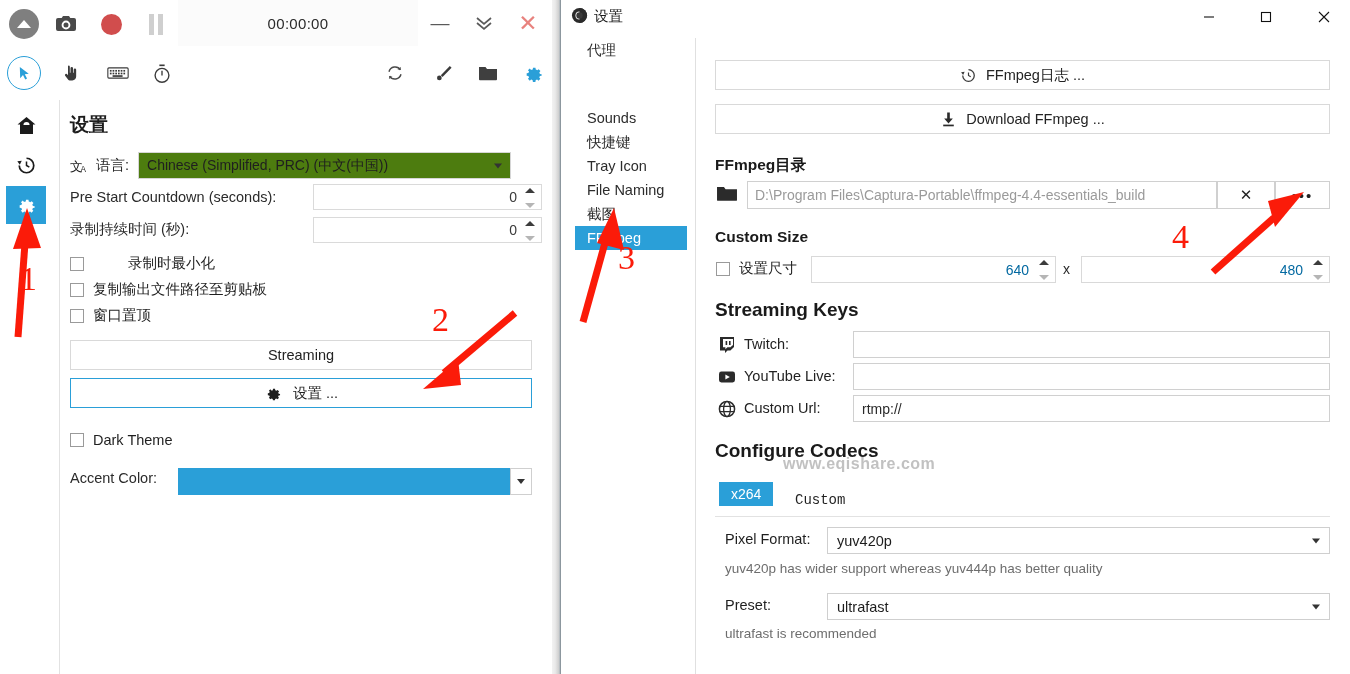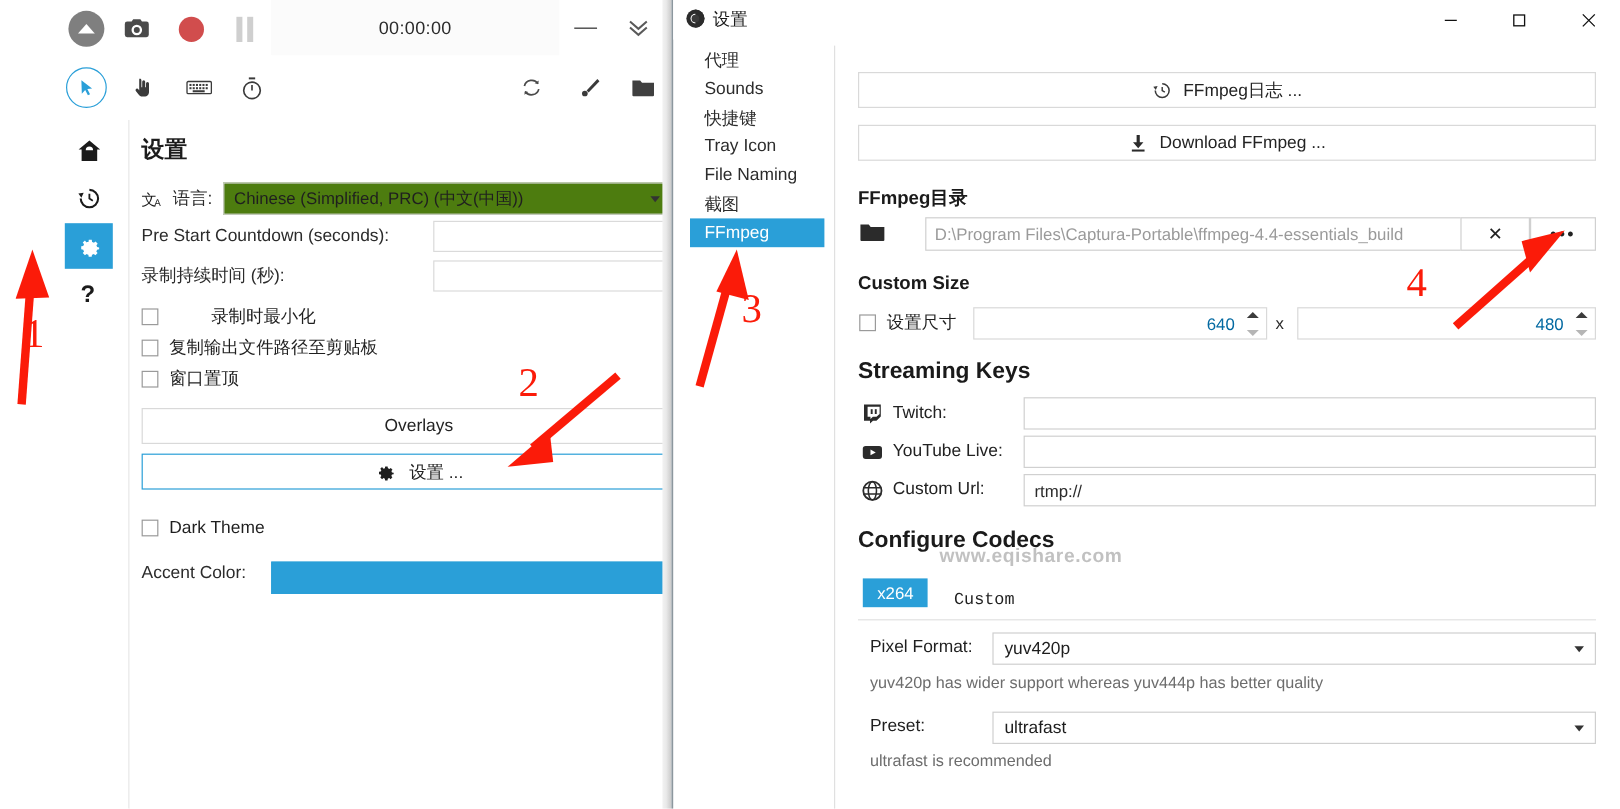--- a/index.html
+++ b/index.html
@@ -6,21 +6,21 @@
   html, body {
     width: 1350px; height: 674px;
     font-family: "Liberation Sans", sans-serif;
     background: #ffffff; overflow: hidden;
   }
   #root { position: relative; width: 1350px; height: 674px; background:#fff; }
 
   
   #left-window {
     position: absolute; left: 0; top: 0; width: 552px; height: 674px;
-    background: #ffffff; overflow: hidden; margin-left: 48px;
+    background: #ffffff; overflow: hidden;
   }
   .lw-titlebar {
     position: absolute; left:0; top:0; width: 552px; height: 48px;
     background: #fff;
   }
   .tb-icon { position: absolute; top: 8px; width: 32px; height: 32px;
     display:flex; align-items:center; justify-content:center; cursor: default; }
   .circle-up { width:30px;height:30px;border-radius:50%;background:#7f7f7f;
     display:flex;align-items:center;justify-content:center; }
   .circle-up .tri { width:0;height:0;border-left:7px solid transparent;
@@ -111,21 +111,21 @@
      font-size:14.5px; color:#2c2c2c; }
   .nav-item.sel { background:#2a9fd8; color:#fff; }
 
   .rw-vdiv { position:absolute; left:694px; top:38px; width:1px; height:636px; background:#e0e0e0; }
 
   .rbtn { position:absolute; height:30px; border:1px solid #d9d9d9; background:#fff;
      display:flex; align-items:center; justify-content:center; gap:9px;
      font-size:14.5px; color:#232323; }
   .sec-h { position:absolute; font-weight:bold; color:#1a1a1a; }
   .field { position:absolute; height:28px; border:1px solid #d0d0d0; background:#fff;
-     display:flex; align-items:center; padding:0 7px; font-size:14px; color:#9a9a9a;margin-left:24px; }
+     display:flex; align-items:center; padding:0 7px; font-size:14px; color:#9a9a9a; }
   .sqbtn { position:absolute; height:28px; border:1px solid #d0d0d0; background:#fff;
      display:flex; align-items:center; justify-content:center; font-size:15px; color:#222; }
   .inputbox { position:absolute; height:27px; border:1px solid #d0d0d0; background:#fff;
      display:flex; align-items:center; padding:0 8px; font-size:14px; color:#2a2a2a; }
   .numbox2 { position:absolute; height:27px; border:1px solid #d9d9d9; background:#fff;
      display:flex; align-items:center; justify-content:flex-end;
      padding-right:26px; font-size:14px; color:#0369a1; }
   .combo2 { position:absolute; height:27px; border:1px solid #cfcfcf; background:#fff;
      display:flex; align-items:center; padding:0 24px 0 9px; font-size:14.5px; color:#1d1d1d; }
   .combo2 .caret { position:absolute; right:9px; top:50%; transform:translateY(-50%);
@@ -324,21 +324,21 @@
       <div class="cbrow" style="left:10px; top:180px;">
         <span class="cbox"></span>
         <span class="cbtxt">复制输出文件路径至剪贴板</span>
       </div>
       <div class="cbrow" style="left:10px; top:206px;">
         <span class="cbox"></span>
         <span class="cbtxt">窗口置顶</span>
       </div>
 
       <div class="wbtn" style="left:10px; top:240px; width:462px;">
-        <span>Overlays</span>
+        <span>Streaming</span>
       </div>
 
       <div class="wbtn accent" style="left:10px; top:278px; width:462px; gap:11px;">
         <span style="display:flex;">
           <svg width="18" height="18" viewBox="0 0 24 24">
               <path fill="#1f1f1f" d="M12 8.2A3.8 3.8 0 1 0 15.8 12 3.8 3.8 0 0 0 12 8.2zm9.4 5.1l-1.9-.3a7.6 7.6 0 0 0-.6-1.6l1.2-1.5-1.9-2-1.6 1.1a7.6 7.6 0 0 0-1.6-.7l-.3-1.9h-2.7l-.3 1.9a7.6 7.6 0 0 0-1.6.7L8.5 7l-2 1.9 1.2 1.5a7.6 7.6 0 0 0-.7 1.6l-1.9.3v2.7l1.9.3a7.6 7.6 0 0 0 .7 1.6l-1.2 1.5 2 2 1.5-1.2a7.6 7.6 0 0 0 1.6.7l.3 1.9h2.7l.3-1.9a7.6 7.6 0 0 0 1.6-.7l1.5 1.2 2-2-1.2-1.5a7.6 7.6 0 0 0 .7-1.6l1.9-.3z"></path>
             </svg>
         </span>
         <span>设置 ...</span>
       </div>
@@ -387,21 +387,21 @@
         <svg width="16" height="16" viewBox="0 0 16 16">
             <path d="M3 3l10 10M13 3L3 13" stroke="#111" stroke-width="1.1"></path>
           </svg>
       </div>
     </div>
 
     <div class="rw-nav">
       <div class="nav-item" style="width:110px;">
           <span>代理</span>
         </div>
-      <div class="nav-item" style="width:110px;">
+      <div class="nav-item" style="width:110px;margin-top:44px;">
           <span>Sounds</span>
         </div>
       <div class="nav-item" style="width:110px;">
           <span>快捷键</span>
         </div>
       <div class="nav-item" style="width:110px;">
           <span>Tray Icon</span>
         </div>
       <div class="nav-item" style="width:110px;">
           <span>File Naming</span>

